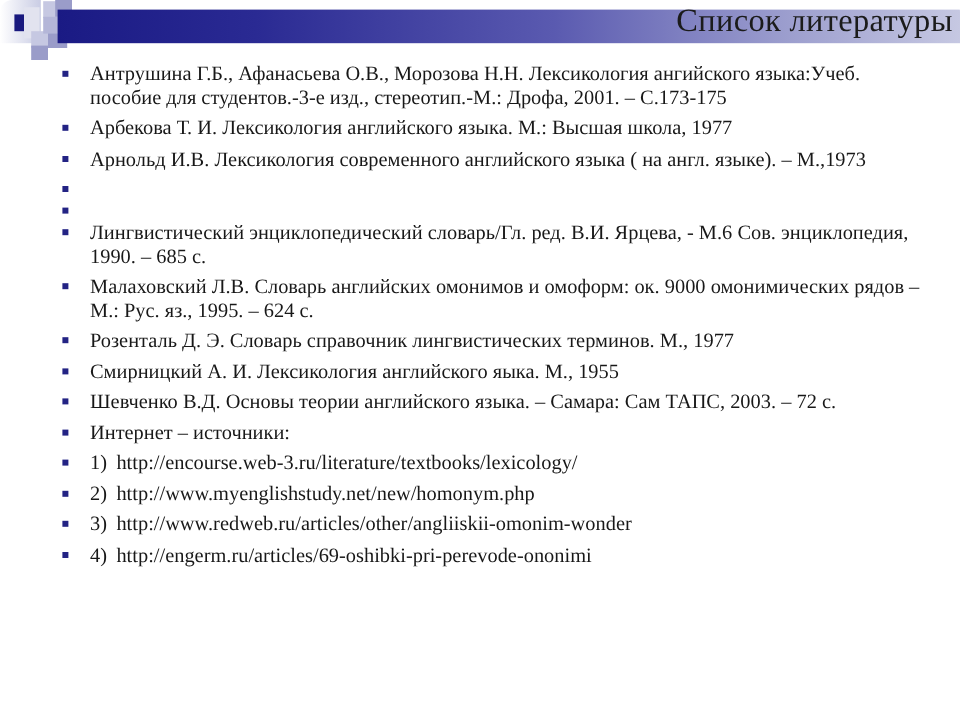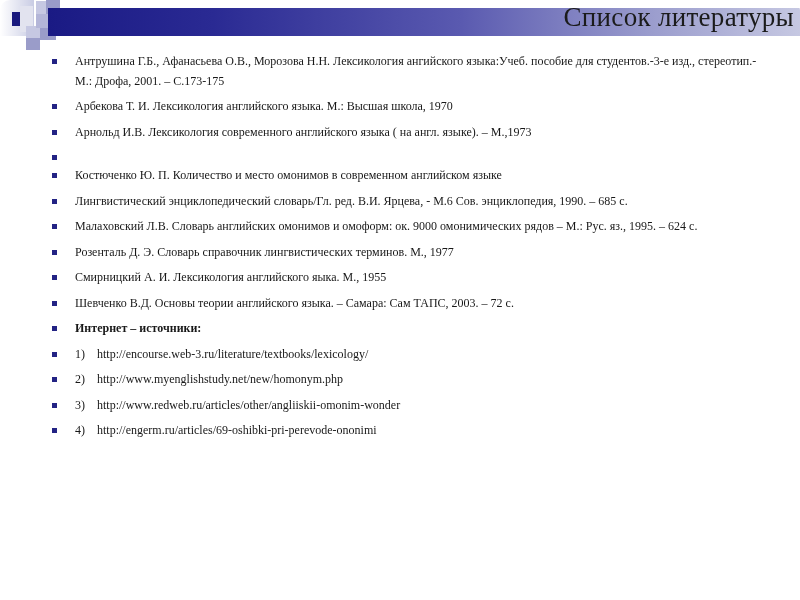--- a/index.html
+++ b/index.html
@@ -87,27 +87,27 @@
     width: 5px;
     height: 5px;
     background: #232384;
     margin-top: 7px;
     margin-right: 18px;
   }
   .bullet-text {
     flex: 1 1 auto;
     max-width: 694px;
     font-family: "Liberation Serif", "DejaVu Serif", serif;
-    font-size: 12px;
+    font-size: 17px;
     line-height: 19.5px;
     color: #181818;
     text-align: left;
   }
   .bullet-text.bold {
-    font-weight: bold;
+    font-weight: normal;
   }
   .bullet-text.numbered {
     white-space: nowrap;
   }
   .num-prefix {
     display: inline-block;
     width: 22px;
   }
 </style>
 </head>
@@ -132,32 +132,31 @@
 
   <div class="slide-title">Список литературы</div>
 
   <div class="body-list" id="body-list">
       <div class="bullet-row">
         <span class="bullet-marker" style="background: rgb(35, 35, 132);"></span>
         <span class="bullet-text">Антрушина Г.Б., Афанасьева О.В., Морозова Н.Н. Лексикология ангийского языка:Учеб. пособие для студентов.-3-е изд., стереотип.-М.: Дрофа, 2001. – С.173-175</span>
       </div>
       <div class="bullet-row">
         <span class="bullet-marker" style="background: rgb(35, 35, 132);"></span>
-        <span class="bullet-text">Арбекова Т. И. Лексикология английского языка. М.: Высшая школа, 1970</span>
+        <span class="bullet-text">Арбекова Т. И. Лексикология английского языка. М.: Высшая школа, 1977</span>
       </div>
       <div class="bullet-row">
         <span class="bullet-marker" style="background: rgb(35, 35, 132);"></span>
         <span class="bullet-text">Арнольд И.В. Лексикология современного английского языка ( на англ. языке). – М.,1973</span>
       </div>
       <div class="bullet-row">
         <span class="bullet-marker" style="background: rgb(35, 35, 132);"></span>
       </div>
       <div class="bullet-row">
         <span class="bullet-marker" style="background: rgb(35, 35, 132);"></span>
-        <span class="bullet-text">Костюченко Ю. П. Количество и место омонимов в современном английском языке</span>
       </div>
       <div class="bullet-row">
         <span class="bullet-marker" style="background: rgb(35, 35, 132);"></span>
         <span class="bullet-text">Лингвистический энциклопедический словарь/Гл. ред. В.И. Ярцева, - М.6 Сов. энциклопедия, 1990. – 685 с.</span>
       </div>
       <div class="bullet-row">
         <span class="bullet-marker" style="background: rgb(35, 35, 132);"></span>
         <span class="bullet-text">Малаховский Л.В. Словарь английских омонимов и омоформ: ок. 9000 омонимических рядов – М.: Рус. яз., 1995. – 624 с.</span>
       </div>
       <div class="bullet-row">

